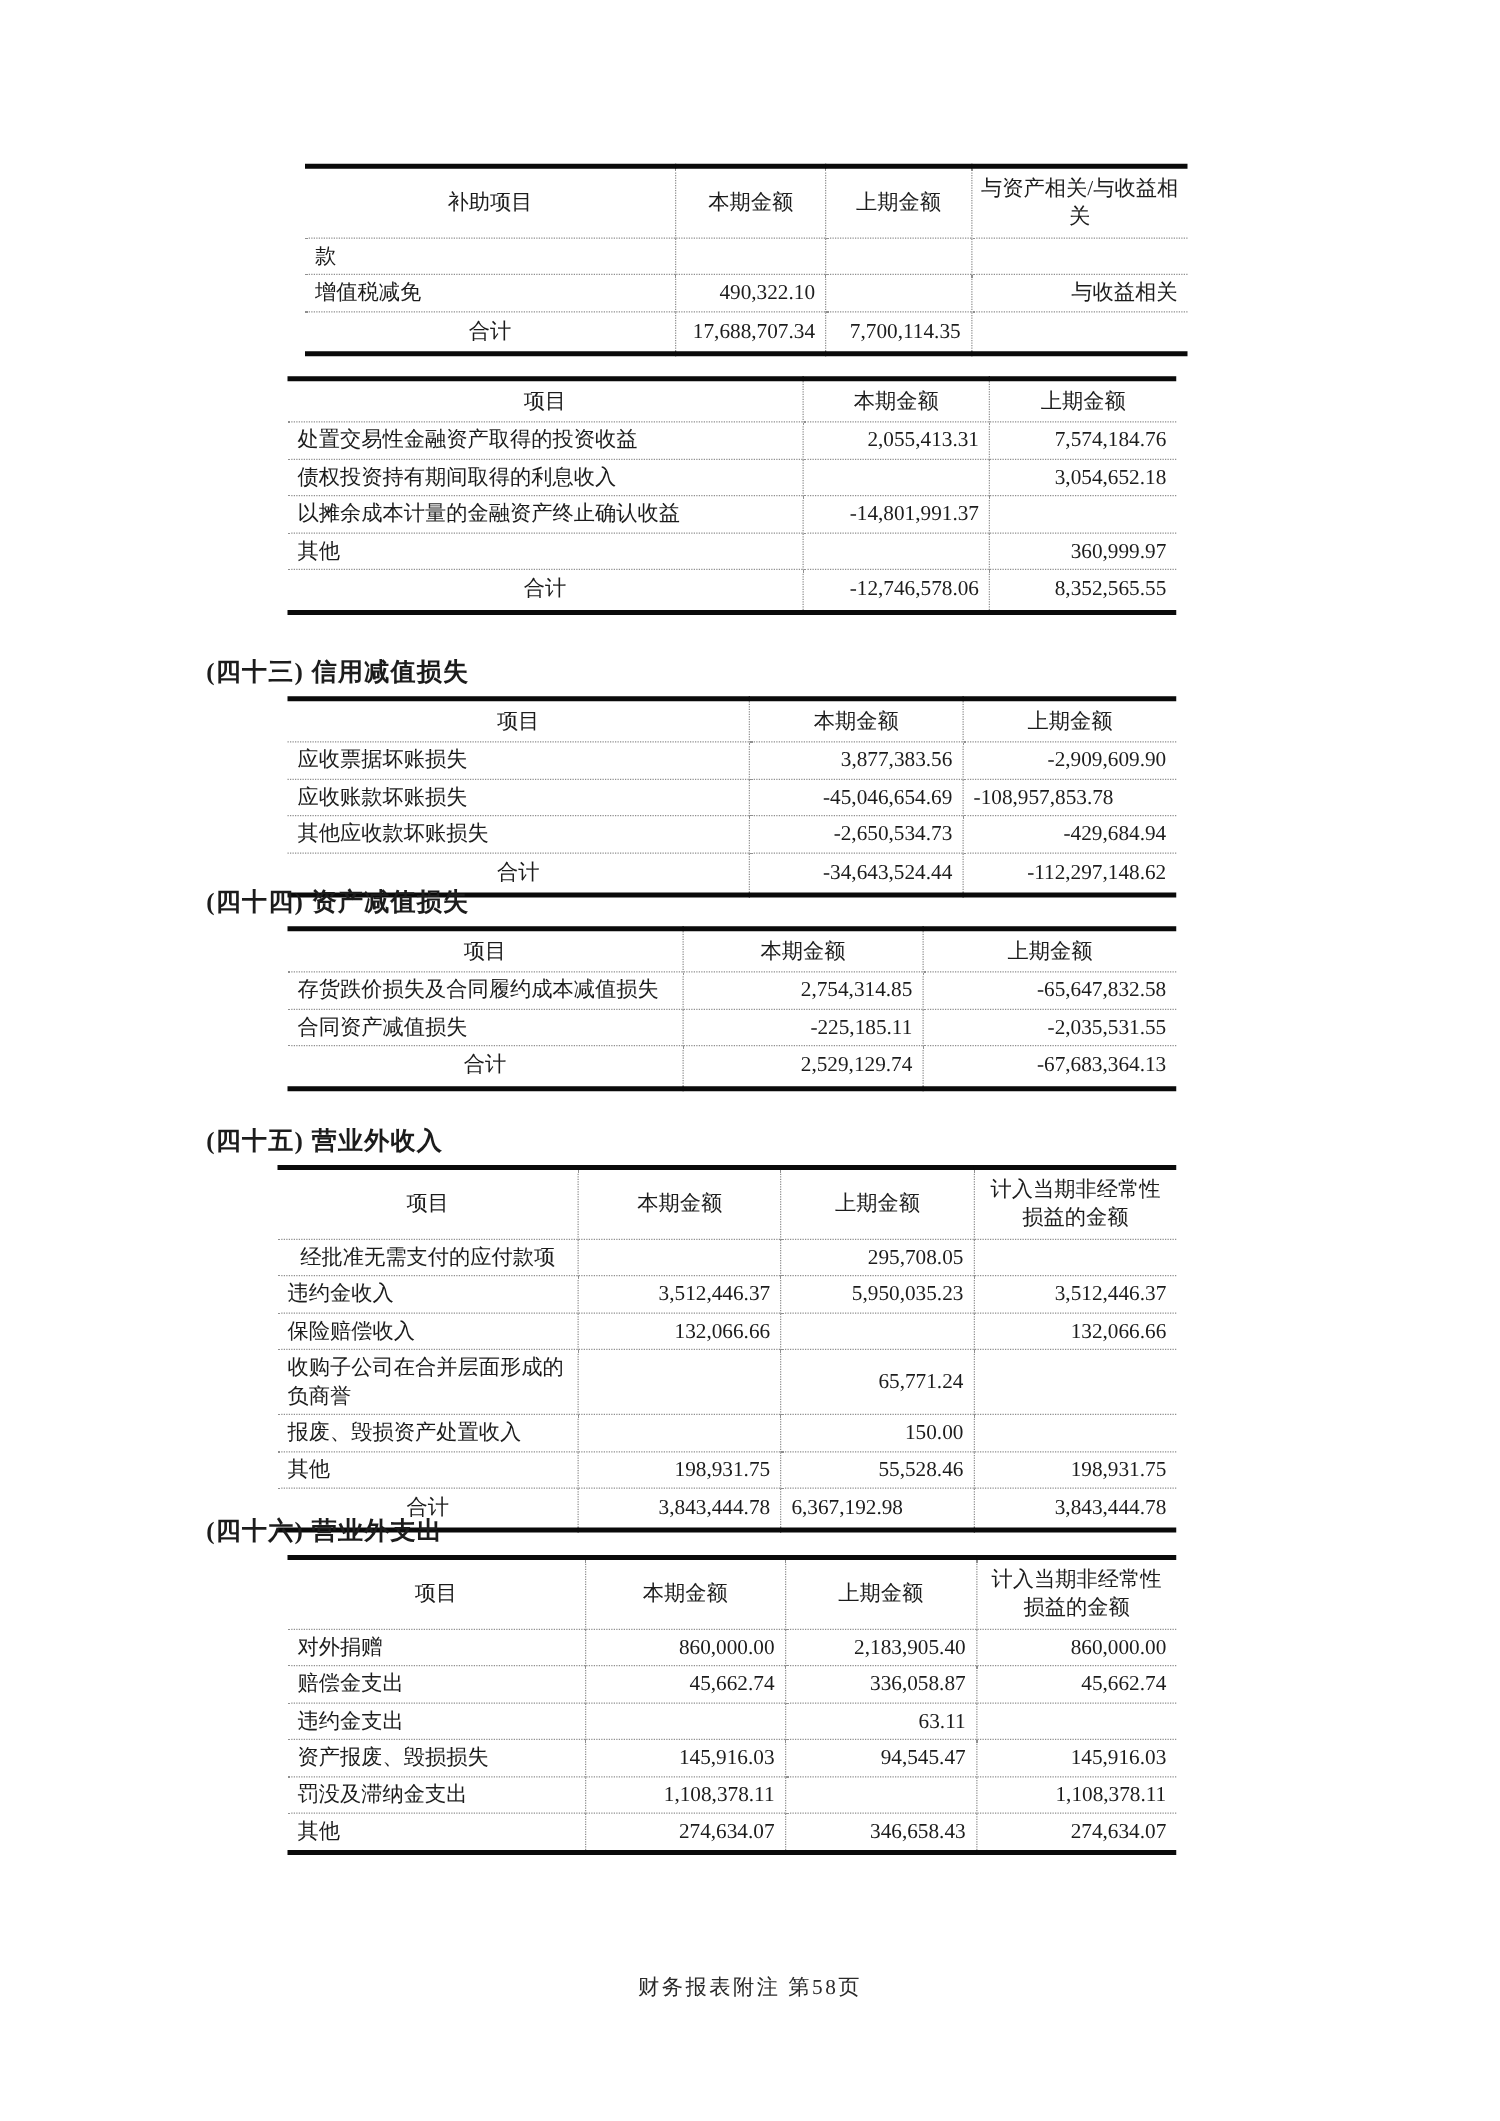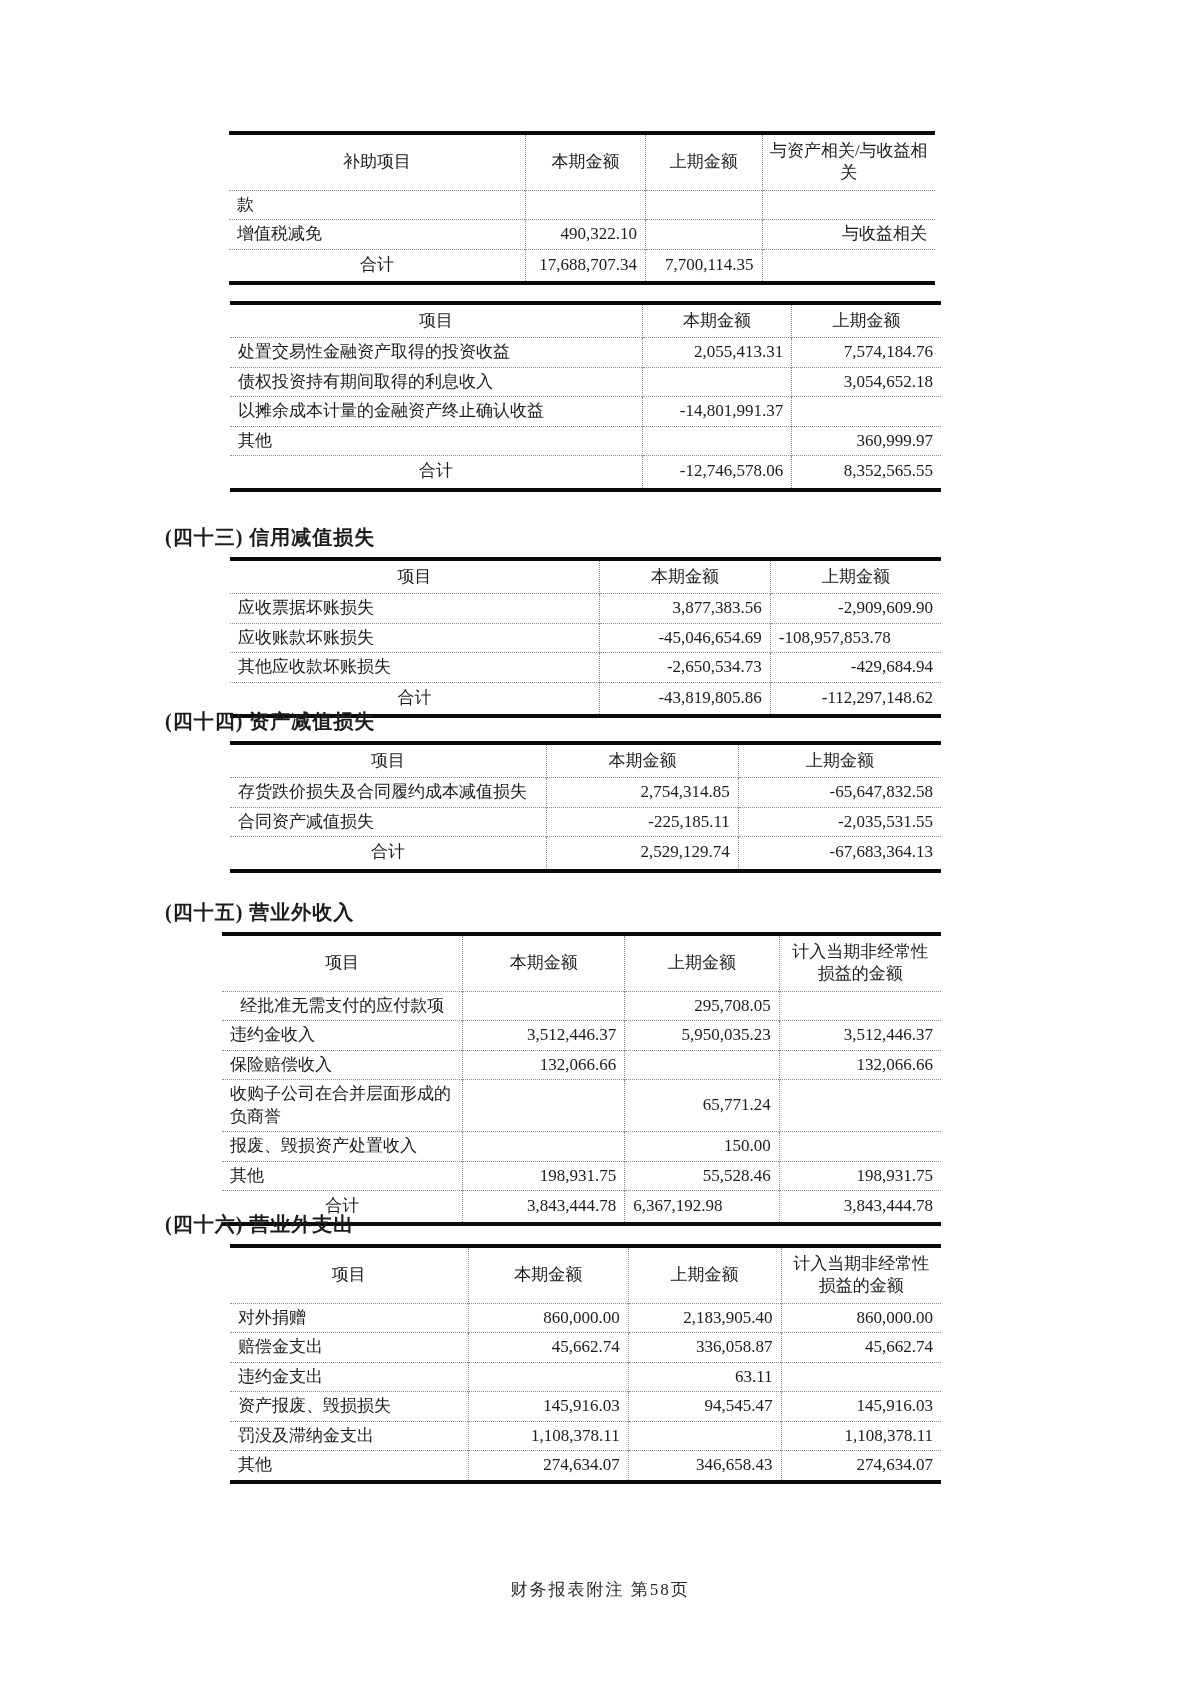--- a/index.html
+++ b/index.html
@@ -7,21 +7,21 @@
   .page {
     position: relative;
     width: 1200px;
     height: 1697px;
     background: #ffffff;
     font-family: "Liberation Serif", "DejaVu Serif", serif;
     color: #1c1c1c;
     overflow: hidden;
   }
   .section { position: absolute; }
-  .sec0 { top: 131px; left: 229px; width: 706px; }
+  .sec0 { top: 131px; left: 244px; width: 706px; }
   .sec1 { top: 301px; left: 165px; width: 776px; }
   .sec2 { top: 524px; left: 165px; width: 776px; }
   .sec3 { top: 708px; left: 165px; width: 776px; }
   .sec4 { top: 899px; left: 165px; width: 776px; }
   .sec5 { top: 1211px; left: 165px; width: 776px; }
 
   .sec-heading {
     font-size: 20px;
     font-weight: bold;
     letter-spacing: 1px;
@@ -181,21 +181,21 @@
               <td style="text-align: right;">-45,046,654.69</td>
               <td style="">-108,957,853.78</td>
             </tr>
             <tr>
               <td style="text-align: left;">其他应收款坏账损失</td>
               <td style="text-align: right;">-2,650,534.73</td>
               <td style="text-align: right;">-429,684.94</td>
             </tr>
             <tr class="total-row">
               <td style="text-align: center;">合计</td>
-              <td style="text-align: right;">-43,819,805.86</td>
+              <td style="text-align: right;">-34,643,524.44</td>
               <td style="text-align: right;">-112,297,148.62</td>
             </tr>
           </tbody>
         </table>
       </div>
   </div>
 
   <div class="section sec3">
     <div class="sec-heading">(四十四) 资产减值损失</div>
     <div class="tbl-wrap2">

